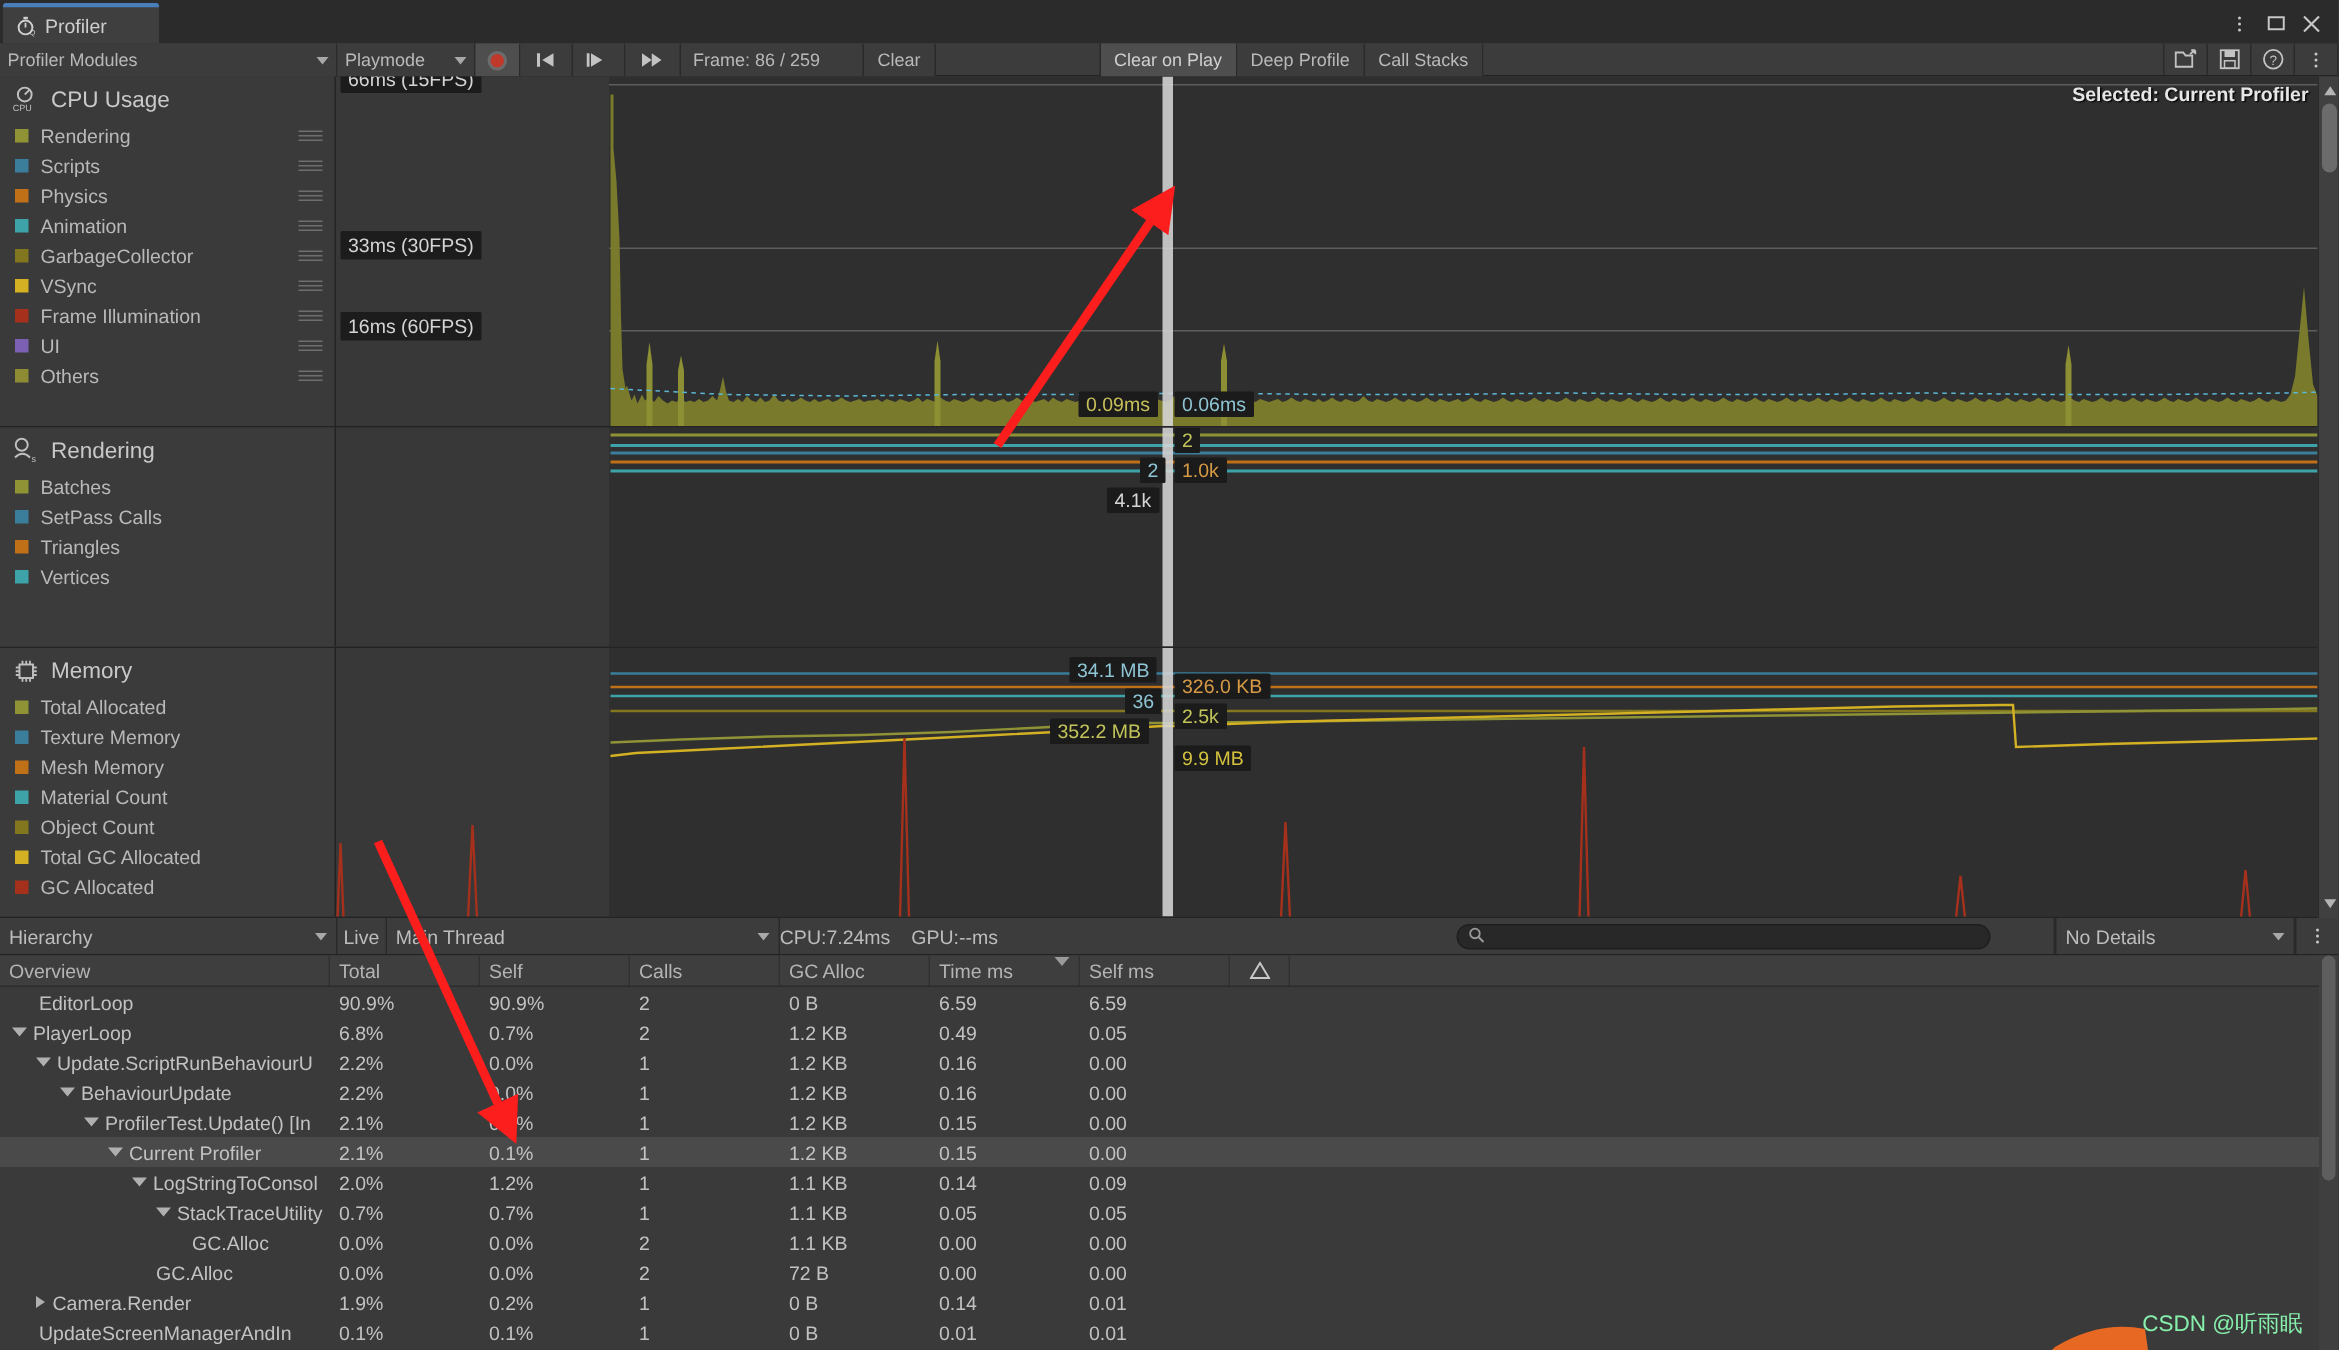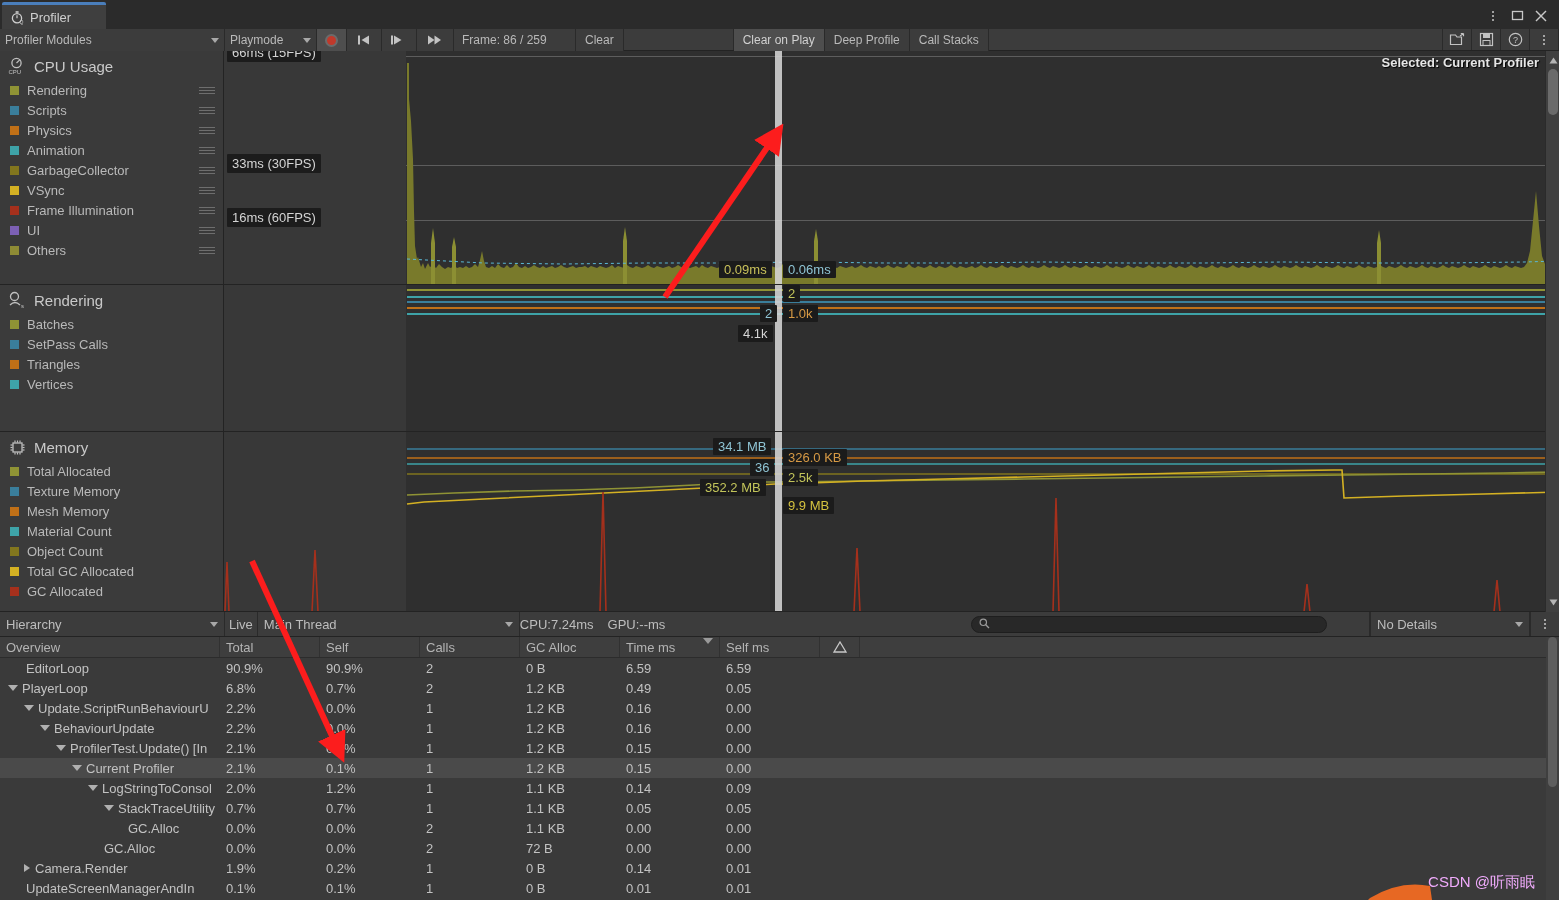--- a/index.html
+++ b/index.html
@@ -140,21 +140,21 @@
   .td { padding: 0 6px; overflow: hidden; white-space: nowrap; }
   .td.name { display: flex; align-items: center; }
   .tri { width: 0; height: 0; border-top: 4px solid transparent; border-bottom: 4px solid transparent; border-left: 6px solid #b0b0b0; margin-right: 5px; flex: 0 0 6px; }
   .tri.open { border-left: 5px solid transparent; border-right: 5px solid transparent; border-top: 6px solid #b0b0b0; border-bottom: 0; margin-right: 4px; flex: 0 0 10px; }
   .tri.none { border: 0; width: 0; margin-right: 0; flex: 0 0 0px; }
   .tbl-scroll { position: absolute; right: 0; top: 0; width: 13px; bottom: 0; background: #3f3f3f; }
   .tbl-scroll .thumb { position: absolute; left: 2px; width: 9px; top: 0px; height: 150px; background: #5e5e5e; border-radius: 5px; }
 
   
   .anno { position: absolute; left: 0; top: 0; width: 1559px; height: 900px; pointer-events: none; }
-  .watermark { position: absolute; right: 24px; bottom: 8px; font-size: 15px; color: #f0abfc; margin-top: 20px; }
+  .watermark { position: absolute; right: 24px; bottom: 8px; font-size: 15px; color: #86efac; margin-top: 20px; }
 </style>
 </head>
 <body>
 
 <div class="app">
 
   <div class="titlebar">
     <div class="tab">
       <span class="tab-icon">
         <svg width="15" height="15" viewBox="0 0 15 15">

